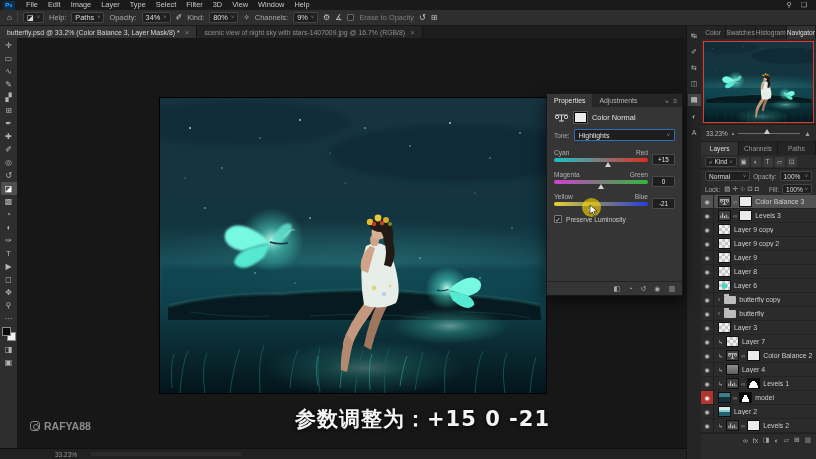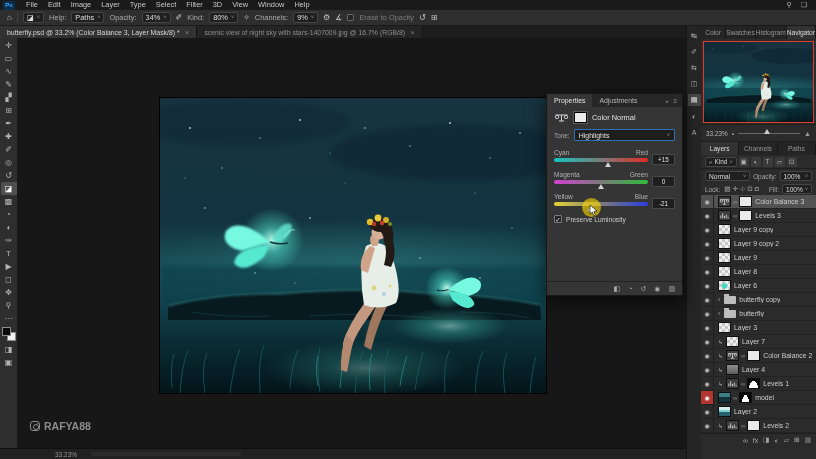--- a/index.html
+++ b/index.html
@@ -368,20 +368,21 @@
         <div class="tool">▣</div>
       </div>
   </div>
 
   <div class="canvas-area">
     <div class="artwork-wrap">
       <svg width="386" height="295" viewBox="0 0 386 295">
           <use href="#artsym"></use>
         </svg>
     </div>
+    <div class="caption">参数调整为：+15 0 -21</div>
     <div class="watermark">
       <span class="ig-icon"></span>
       <span>RAFYA88</span>
     </div>
   </div>
 
   <div class="statusbar">
     <span>33.23%</span>
     <span class="sb-block"></span>
   </div>

